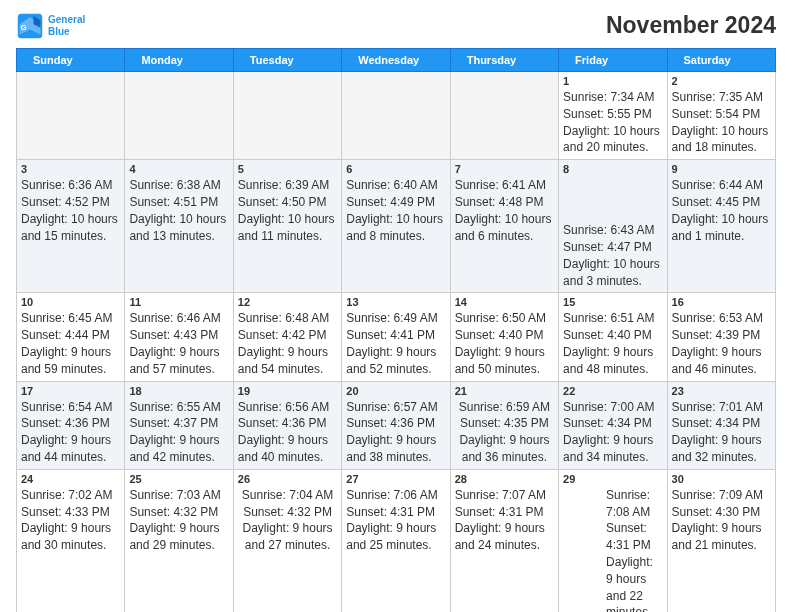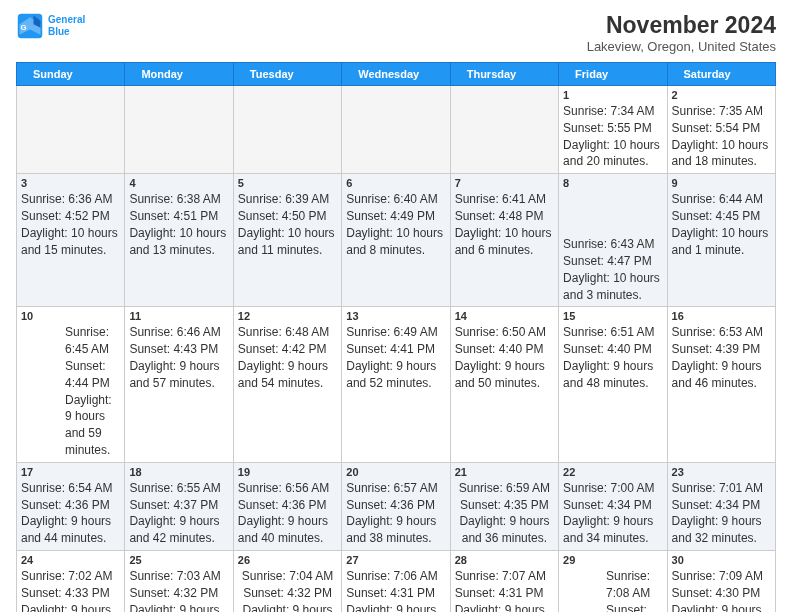--- a/index.html
+++ b/index.html
@@ -104,21 +104,20 @@
         <polygon points="20,4 28,10 28,18 20,14" fill="#1565C0"></polygon>
         <text x="5" y="20" font-size="9" fill="#fff" font-weight="bold">G</text>
       </svg>
       <div class="logo-text">
         <div><span>General</span></div>
         <div style="color:#2196F3;">Blue</div>
       </div>
     </div>
     <div class="title-area">
       <div class="month-title">November 2024</div>
-      <div class="location">Lakeview, Oregon, United States</div>
     </div>
   </div>
 
   <table class="calendar">
     <thead>
       <tr>
         <th>Sunday</th>
         <th>Monday</th>
         <th>Tuesday</th>
         <th>Wednesday</th>
@@ -187,21 +186,21 @@
           <td>
             <span class="day-num">9</span>
             <div class="day-info" style="white-space: pre-line;">Sunrise: 6:44 AM
 Sunset: 4:45 PM
 Daylight: 10 hours and 1 minute.</div>
           </td>
         </tr>
         <tr>
           <td>
             <span class="day-num">10</span>
-            <div class="day-info" style="white-space: pre-line; margin-left: 44px;">Sunrise: 6:45 AM
+            <div class="day-info" style="white-space: pre-line;">Sunrise: 6:45 AM
 Sunset: 4:44 PM
 Daylight: 9 hours and 59 minutes.</div>
           </td>
           <td>
             <span class="day-num">11</span>
             <div class="day-info" style="white-space: pre-line;">Sunrise: 6:46 AM
 Sunset: 4:43 PM
 Daylight: 9 hours and 57 minutes.</div>
           </td>
           <td>

